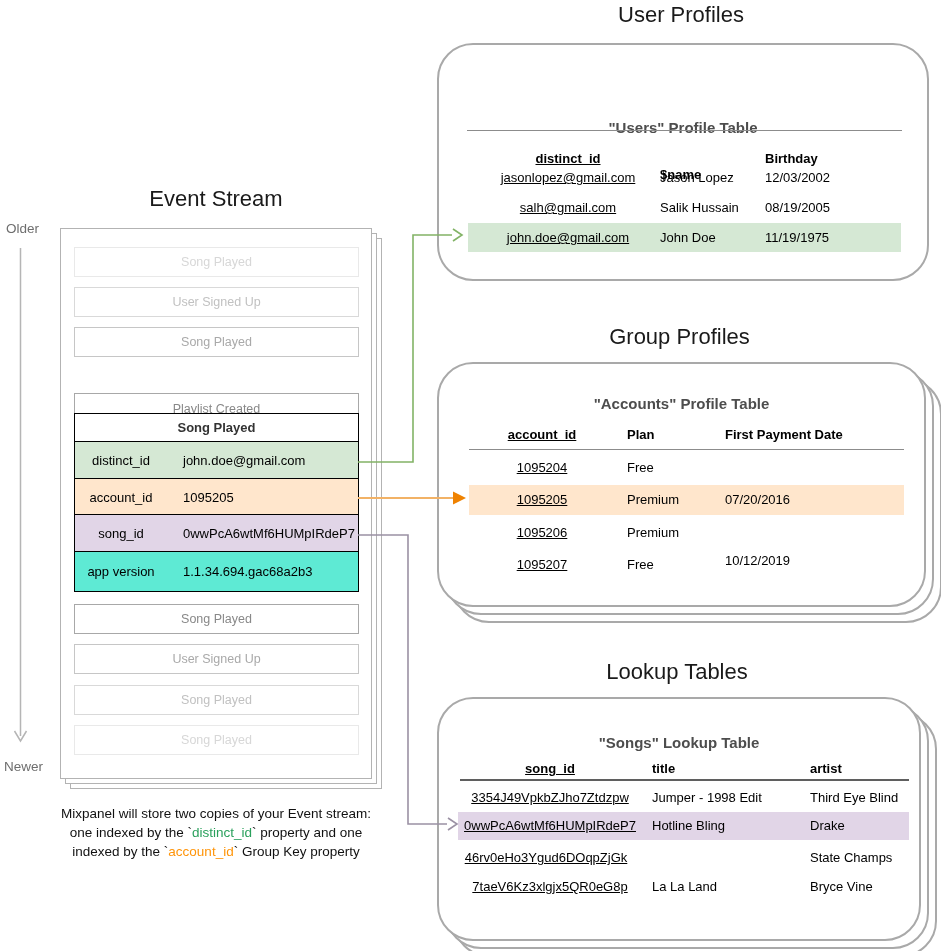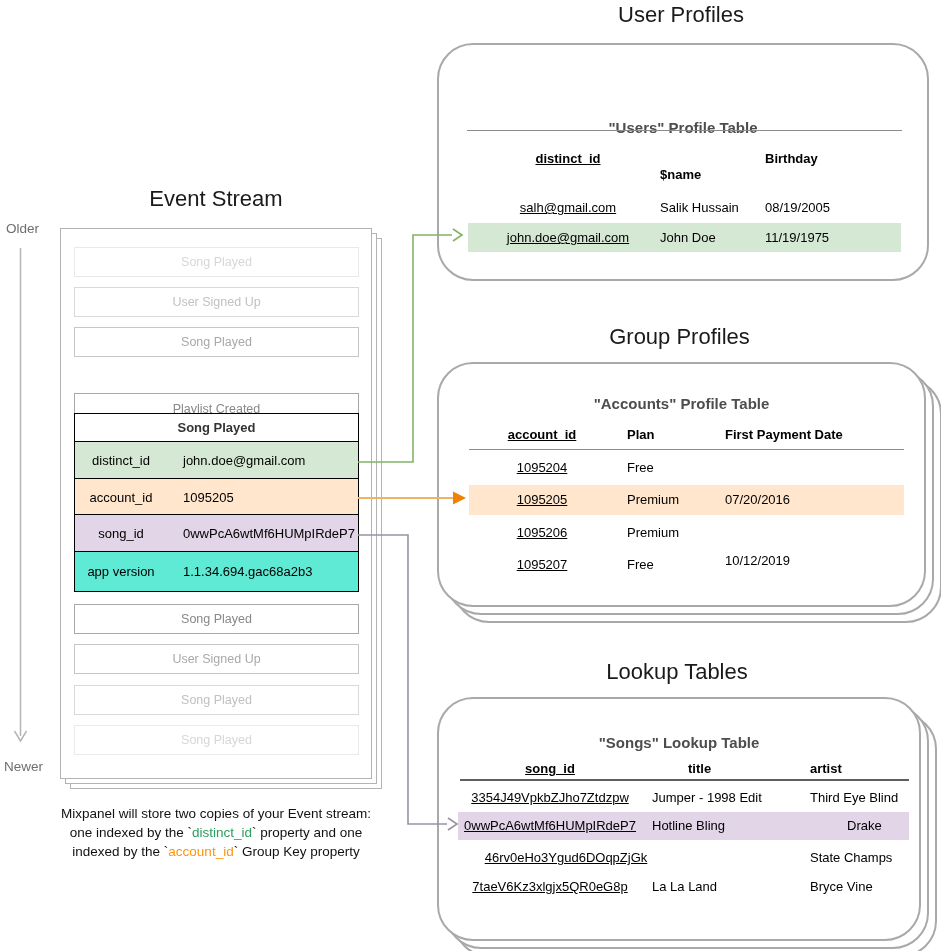--- a/index.html
+++ b/index.html
@@ -103,20 +103,25 @@
   </div>
 
   <div class="card" style="left:437px;top:43px;width:488px;height:234px;">
     <div class="card-title" style="top:74px;">"Users" Profile Table</div>
     <div class="thead" style="left:29px;top:99px;width:433px;">
       <span class="cell key-col" style="left:100px;">distinct_id</span>
       <span class="cell" style="left:192px;margin-top:16px;">$name</span>
       <span class="cell" style="left:297px;">Birthday</span>
     </div>
     <div class="rule" style="left:28px;top:85px;width:435px;"></div>
+    <div class="trow" style="left:29px;top:118px;width:433px;">
+      <span class="cell key-col" style="left:100px;">jasonlopez@gmail.com</span>
+      <span class="cell" style="left:192px;">Jason Lopez</span>
+      <span class="cell" style="left:297px;">12/03/2002</span>
+    </div>
     <div class="trow" style="left:29px;top:148px;width:433px;">
       <span class="cell key-col" style="left:100px;">salh@gmail.com</span>
       <span class="cell" style="left:192px;">Salik Hussain</span>
       <span class="cell" style="left:297px;">08/19/2005</span>
     </div>
     <div class="trow hl-green" style="left:29px;top:178px;width:433px;">
       <span class="cell key-col" style="left:100px;">john.doe@gmail.com</span>
       <span class="cell" style="left:192px;">John Doe</span>
       <span class="cell" style="left:297px;">11/19/1975</span>
     </div>
@@ -153,36 +158,36 @@
       <span class="cell" style="left:256px;"></span>
     </div>
   </div>
 
   <div class="card-layer" style="left:453px;top:713px;width:480px;height:240px;"></div>
   <div class="card-layer" style="left:445px;top:705px;width:480px;height:240px;"></div>
   <div class="card" style="left:437px;top:697px;width:480px;height:240px;">
     <div class="card-title" style="top:35px;">"Songs" Lookup Table</div>
     <div class="thead" style="left:19px;top:55px;width:451px;">
       <span class="cell key-col" style="left:92px;">song_id</span>
-      <span class="cell" style="left:194px;margin-left:36px;">title</span>
+      <span class="cell" style="left:194px;">title</span>
       <span class="cell" style="left:352px;">artist</span>
     </div>
     <div class="rule thick" style="left:21px;top:80px;width:449px;"></div>
     <div class="trow" style="left:19px;top:84px;width:451px;">
       <span class="cell key-col" style="left:92px;">3354J49VpkbZJho7Ztdzpw</span>
       <span class="cell" style="left:194px;">Jumper - 1998 Edit</span>
       <span class="cell" style="left:352px;">Third Eye Blind</span>
     </div>
     <div class="trow hl-purple" style="left:19px;top:113px;width:451px;height:28px;line-height:28px;">
       <span class="cell key-col" style="left:92px;">0wwPcA6wtMf6HUMpIRdeP7</span>
       <span class="cell" style="left:194px;">Hotline Bling</span>
-      <span class="cell" style="left:352px;margin-left:37px;">Drake</span>
+      <span class="cell" style="left:352px;">Drake</span>
     </div>
     <div class="trow" style="left:19px;top:144px;width:451px;">
-      <span class="cell key-col" style="left:108px;">46rv0eHo3Ygud6DOqpZjGk</span>
+      <span class="cell key-col" style="left:88px;">46rv0eHo3Ygud6DOqpZjGk</span>
       <span class="cell" style="left:352px;">State Champs</span>
     </div>
     <div class="trow" style="left:19px;top:173px;width:451px;">
       <span class="cell key-col" style="left:92px;">7taeV6Kz3xlgjx5QR0eG8p</span>
       <span class="cell" style="left:194px;">La La Land</span>
       <span class="cell" style="left:352px;">Bryce Vine</span>
     </div>
   </div>
 
   <div class="caption">

